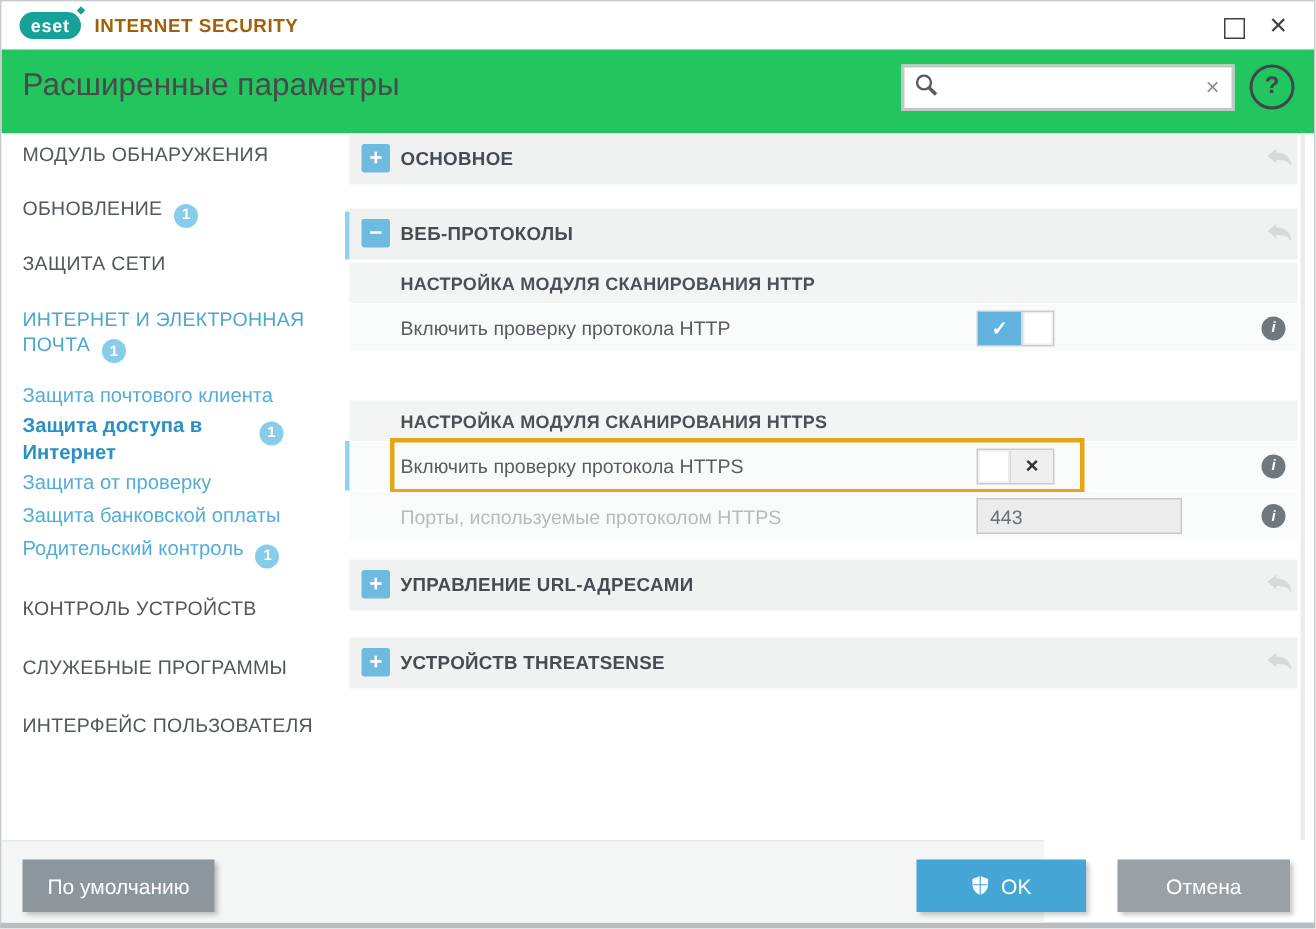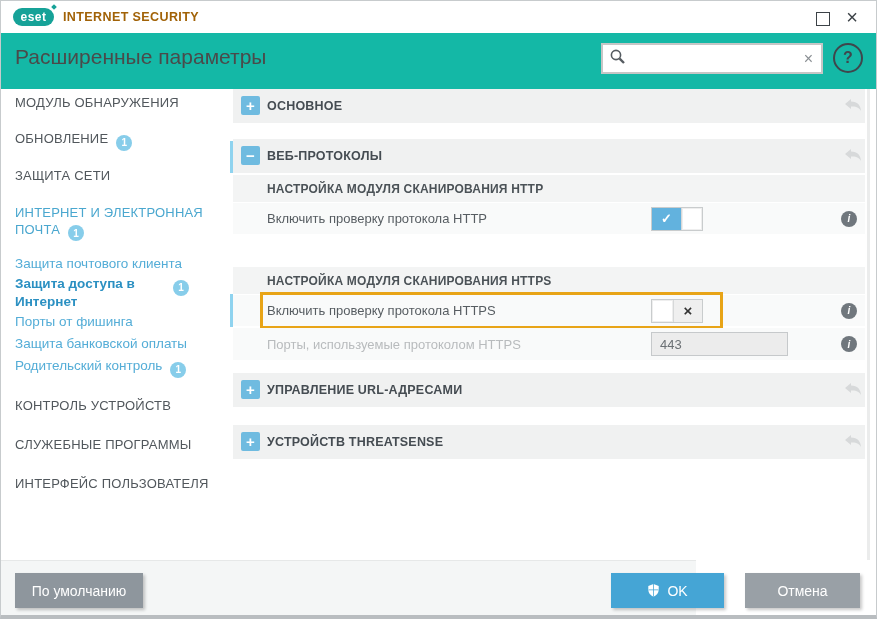--- a/index.html
+++ b/index.html
@@ -20,21 +20,21 @@
     color:#fff; font-weight:bold; font-size:12px; letter-spacing:.5px;
     display:flex; align-items:center; justify-content:center; position:relative;text-align:right;
   }
   .logo-oval::after { content:""; position:absolute; right:-2px; top:-3px; width:4px; height:4px; background:#16a298; transform:rotate(45deg); }
   .product-name { margin-left:9px; color:#a16207; font-weight:bold; font-size:12.5px; letter-spacing:.4px; }
   .win-btns { position:absolute; right:18px; top:6px; display:flex; align-items:center; gap:16px; }
   .btn-max { width:14px; height:14px; border:1.5px solid #3c4247; margin-top:3px; cursor:pointer; }
   .btn-close { font-size:20px; color:#3c4247; line-height:20px; cursor:pointer; }
 
   
-  .pagehead { position:absolute; left:0; top:32px; width:875px; height:56px; background:#14b8a6;padding-left:40px; }
+  .pagehead { position:absolute; left:0; top:32px; width:875px; height:56px; background:#22c55e;padding-left:40px; }
   .page-title { position:absolute; left:14px; top:12px; font-size:21px; font-weight:400; color:#4a4a4a; }
   .searchbox {
     position:absolute; left:600px; top:10px; width:222px; height:31px;
     border:2px solid #c6c6c6; background:#fff; display:flex; align-items:center;
   }
   .searchbox input { flex:1; border:none; outline:none; font-size:13px; height:100%; min-width:0; background:transparent; }
   .search-ico { margin:0 4px 0 6px; flex:0 0 auto; }
   .search-clear { color:#8a8f93; font-size:16px; padding:0 8px; cursor:pointer; }
   .help-circle {
     position:absolute; left:832px; top:10px; width:30px; height:30px; border-radius:50%;
@@ -146,21 +146,21 @@
     <div class="help-circle">?</div>
   </div>
 
   <nav class="sidebar">
     <div class="nav-item nav-top" style="top:6px"><span>МОДУЛЬ ОБНАРУЖЕНИЯ</span></div>
     <div class="nav-item nav-top" style="top:42px"><span>ОБНОВЛЕНИЕ</span><span class="badge">1</span></div>
     <div class="nav-item nav-top" style="top:79px"><span>ЗАЩИТА СЕТИ</span></div>
     <div class="nav-item nav-top nav-active" style="top:116px"><span>ИНТЕРНЕТ И ЭЛЕКТРОННАЯ ПОЧТА</span><span class="badge">1</span></div>
     <div class="nav-item nav-sub" style="top:166px"><span>Защита почтового клиента</span></div>
     <div class="nav-item nav-sel" style="top:186px; width:186px"><span style="display:inline-block; max-width:150px; vertical-align:top;">Защита доступа в Интернет</span><span class="badge">1</span></div>
-    <div class="nav-item nav-sub" style="top:224px"><span>Порты от фишинга</span></div>
+    <div class="nav-item nav-sub" style="top:224px"><span>Защита от проверку</span></div>
     <div class="nav-item nav-sub" style="top:246px"><span>Защита банковской оплаты</span></div>
     <div class="nav-item nav-sub" style="top:268px"><span>Родительский контроль</span><span class="badge">1</span></div>
     <div class="nav-item nav-top" style="top:309px"><span>КОНТРОЛЬ УСТРОЙСТВ</span></div>
     <div class="nav-item nav-top" style="top:348px"><span>СЛУЖЕБНЫЕ ПРОГРАММЫ</span></div>
     <div class="nav-item nav-top" style="top:387px"><span>ИНТЕРФЕЙС ПОЛЬЗОВАТЕЛЯ</span></div>
   </nav>
 
   <main class="content">
 
     <div class="sec-header" style="top:0">

